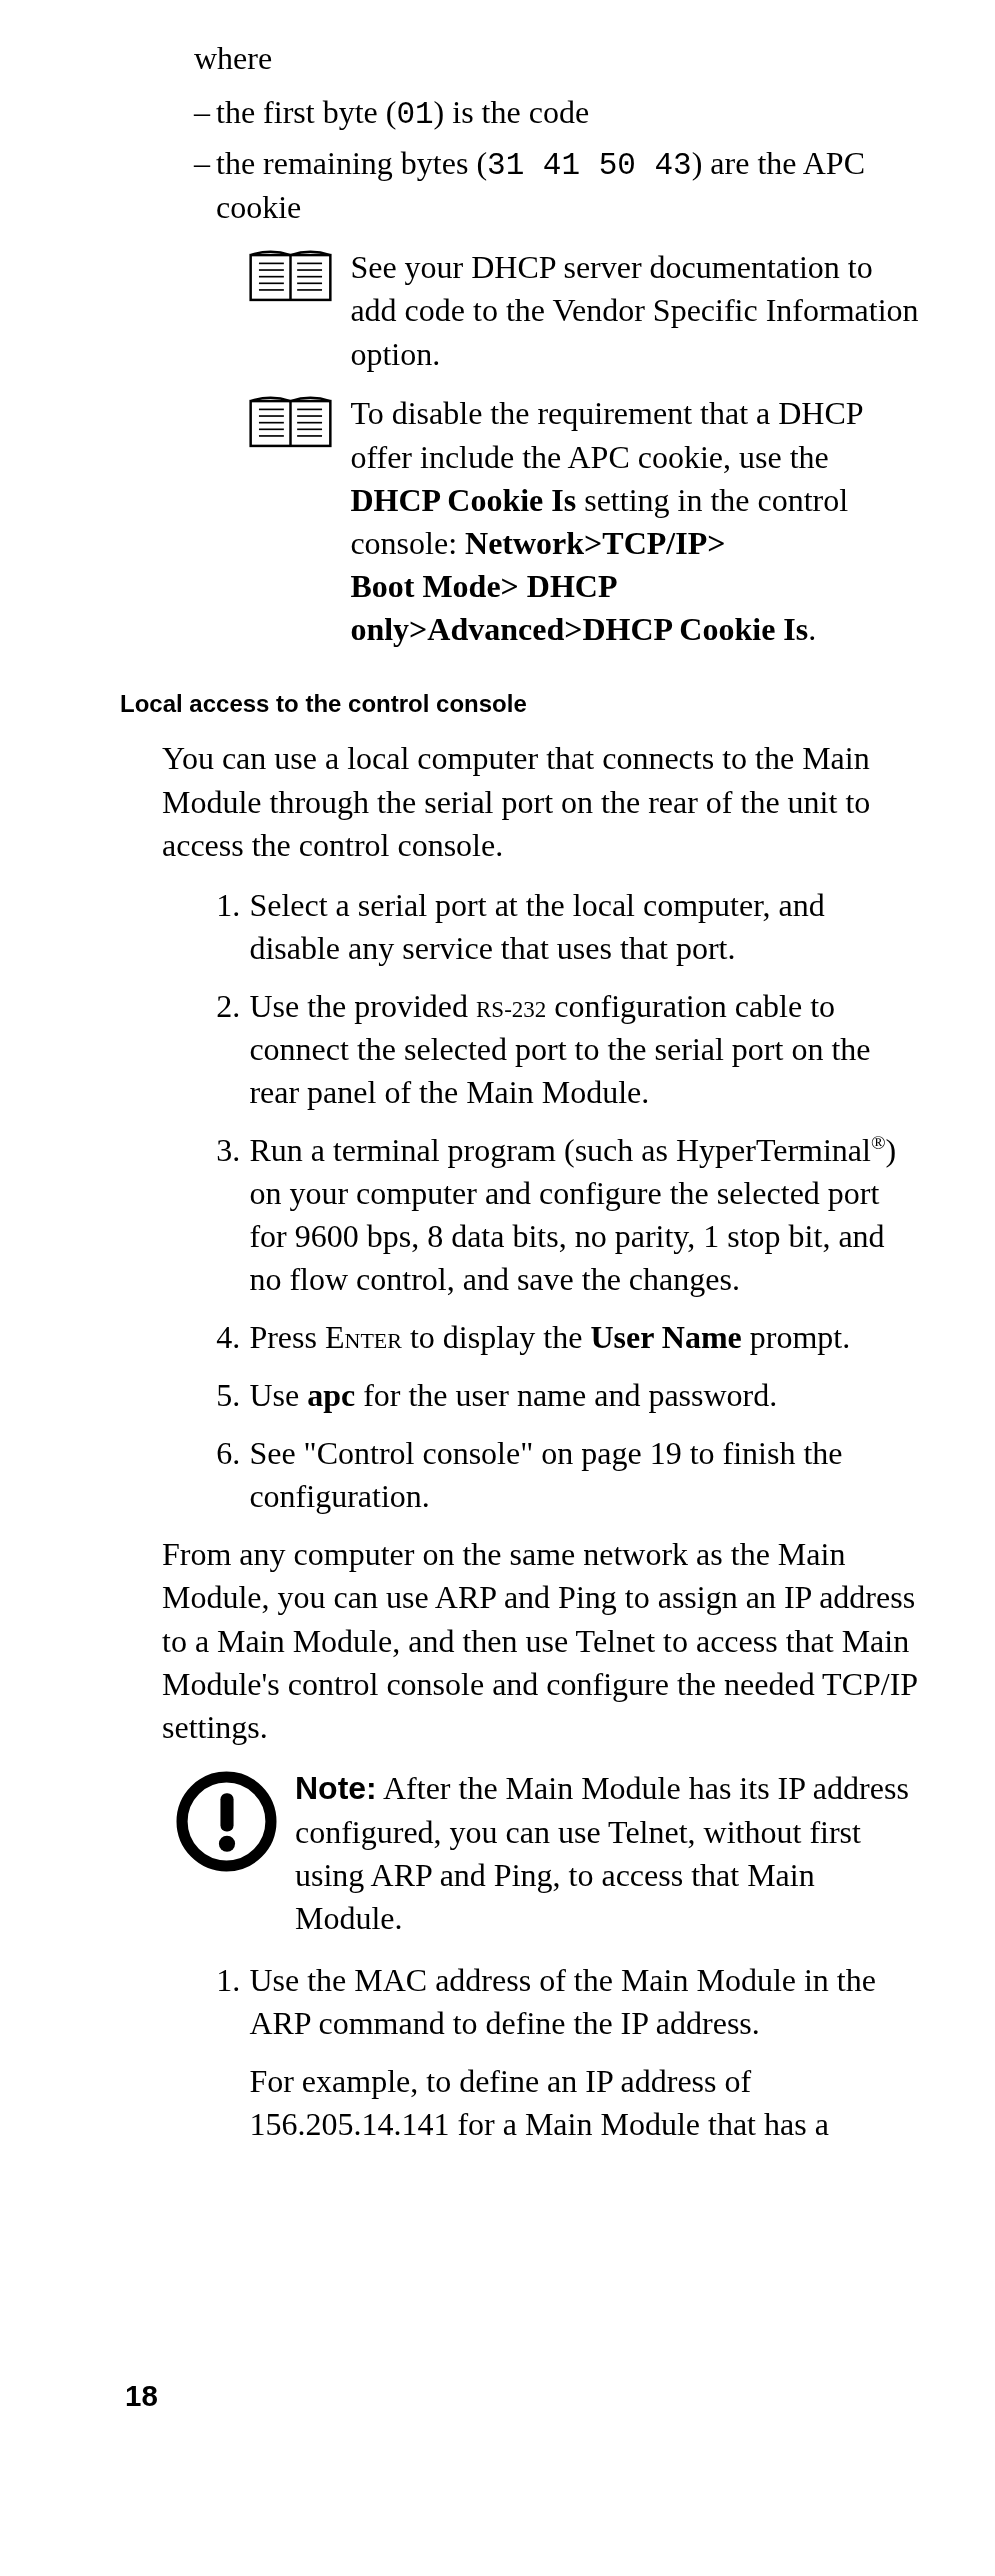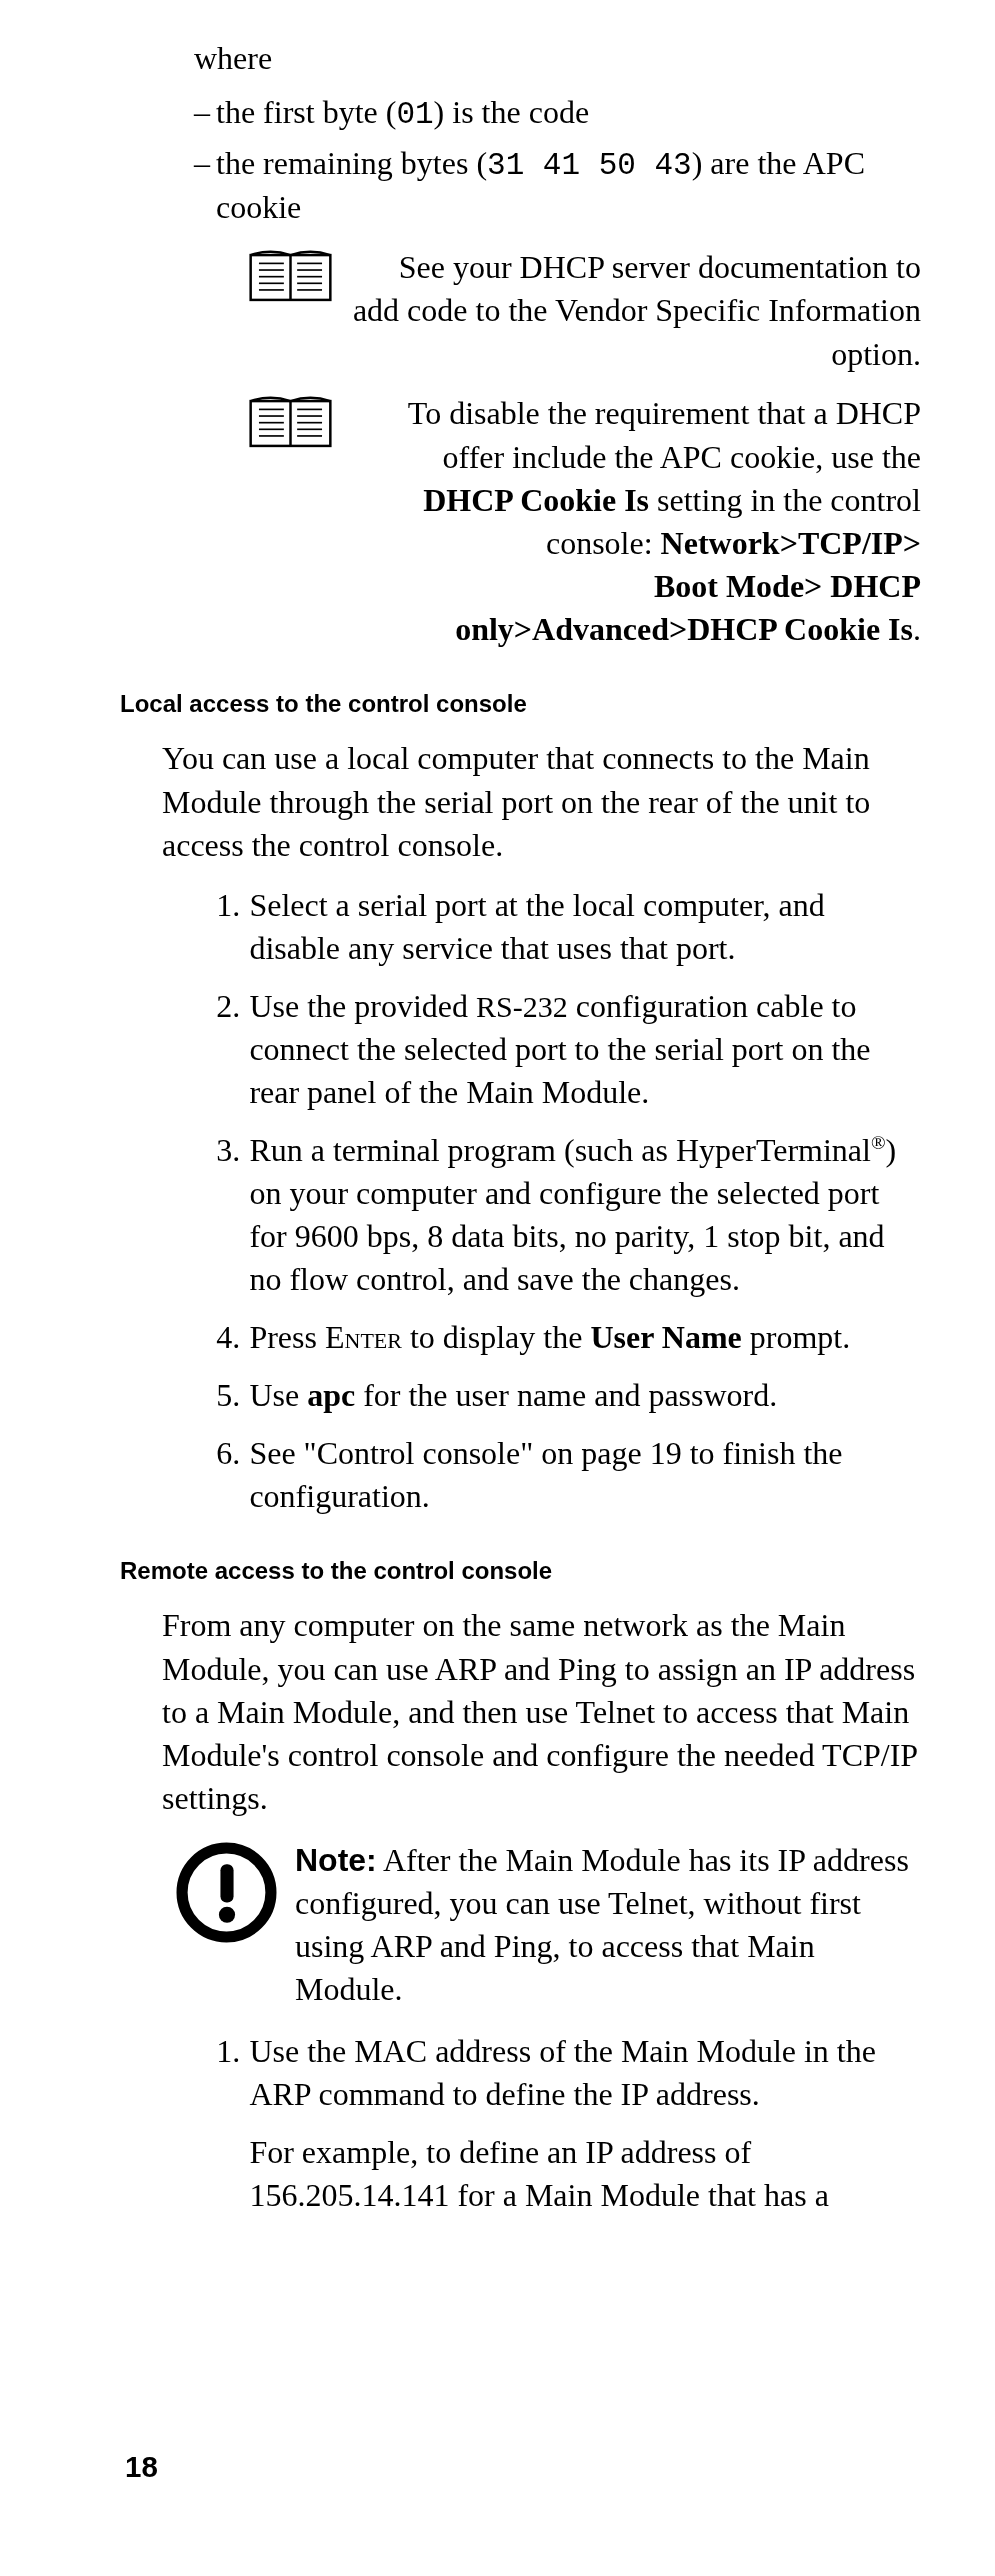--- a/index.html
+++ b/index.html
@@ -44,21 +44,20 @@
   }
   .info-block .icon {
     flex: 0 0 auto;
     width: 83px;
     height: 55px;
     margin-right: 18.4px;
     margin-top: 3.7px;
   }
   .info-block .text {
     flex: 1;
-    text-align: right;
   }
   .section-title {
     font-family: Arial, Helvetica, sans-serif;
     font-weight: bold;
     font-size: 24px;
     margin: 37px 0 16.6px -74px;
   }
   .body-para {
     margin-bottom: 16.6px;
     margin-left: -32px;
@@ -186,35 +185,34 @@
     </div>
   </div>
 
   <div class="section-title">Local access to the control console</div>
 
   <div class="body-para">You can use a local computer that connects to the Main Module through the serial port on the rear of the unit to access the control console.</div>
 
   <ol class="steps">
     <li>Select a serial port at the local computer, and disable any service that uses that port.</li>
     <li>
-      <span>Use the provided </span><span style="font-family:'Times New Roman';font-size:30px">RS-232</span><span> configuration cable to connect the selected port to the serial port on the rear panel of the Main Module.</span>
+      <span>Use the provided </span><span style="font-family:'Times New Roman';font-size:23px">RS-232</span><span> configuration cable to connect the selected port to the serial port on the rear panel of the Main Module.</span>
     </li>
     <li>
       <span>Run a terminal program (such as HyperTerminal</span><span class="sup">®</span><span>) on your computer and configure the selected port for 9600 bps, 8 data bits, no parity, 1 stop bit, and no flow control, and save the changes.</span>
     </li>
     <li>
       <span>Press </span><span class="smallcaps">Enter</span><span> to display the </span><b>User Name</b><span> prompt.</span>
     </li>
     <li>
       <span>Use </span><b>apc</b><span> for the user name and password.</span>
     </li>
     <li>See "Control console" on page 19 to finish the configuration.</li>
   </ol>
 
-  <div class="section-title">Remote access to the control console</div>
 
   <div class="body-para">From any computer on the same network as the Main Module, you can use ARP and Ping to assign an IP address to a Main Module, and then use Telnet to access that Main Module's control console and configure the needed TCP/IP settings.</div>
 
   <div class="note-block">
     <div class="icon">
       <svg viewBox="0 0 100 100" width="101" height="101">
         <circle cx="50" cy="50" r="44" fill="none" stroke="#000" stroke-width="11"></circle>
         <rect x="44" y="22" width="13" height="38" rx="6" fill="#000"></rect>
         <circle cx="50.5" cy="72" r="8" fill="#000"></circle>
       </svg>

